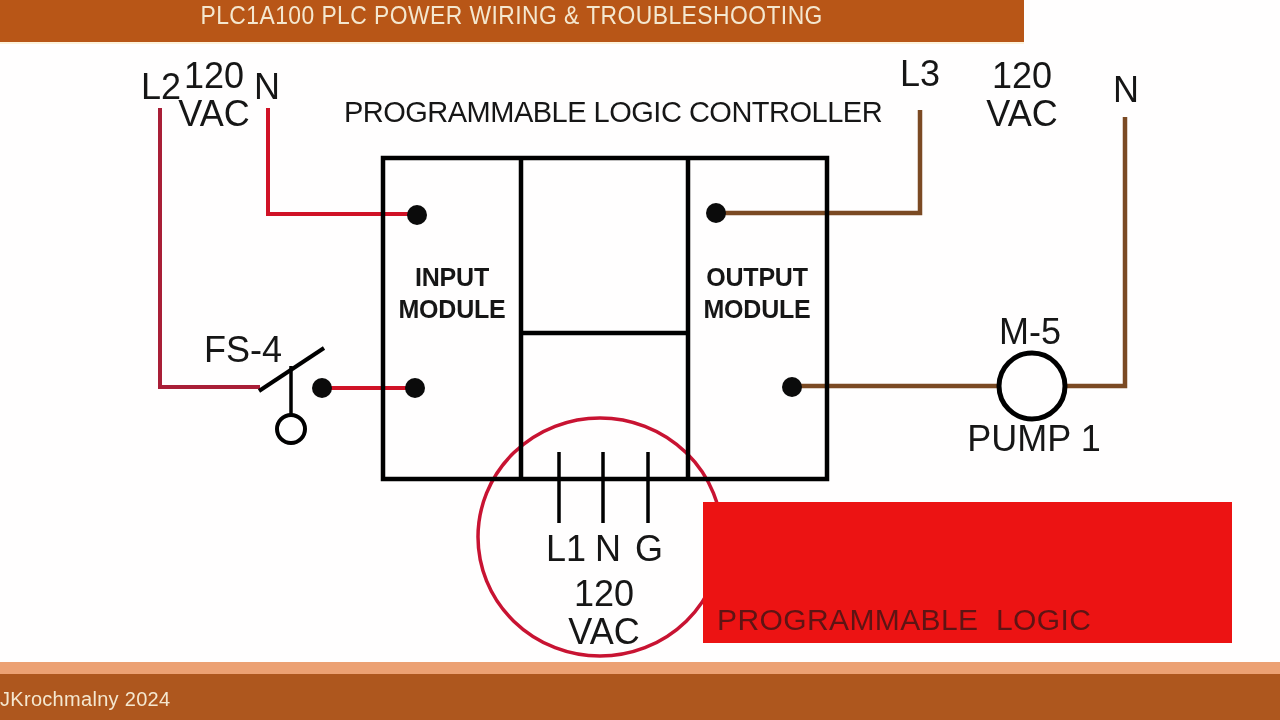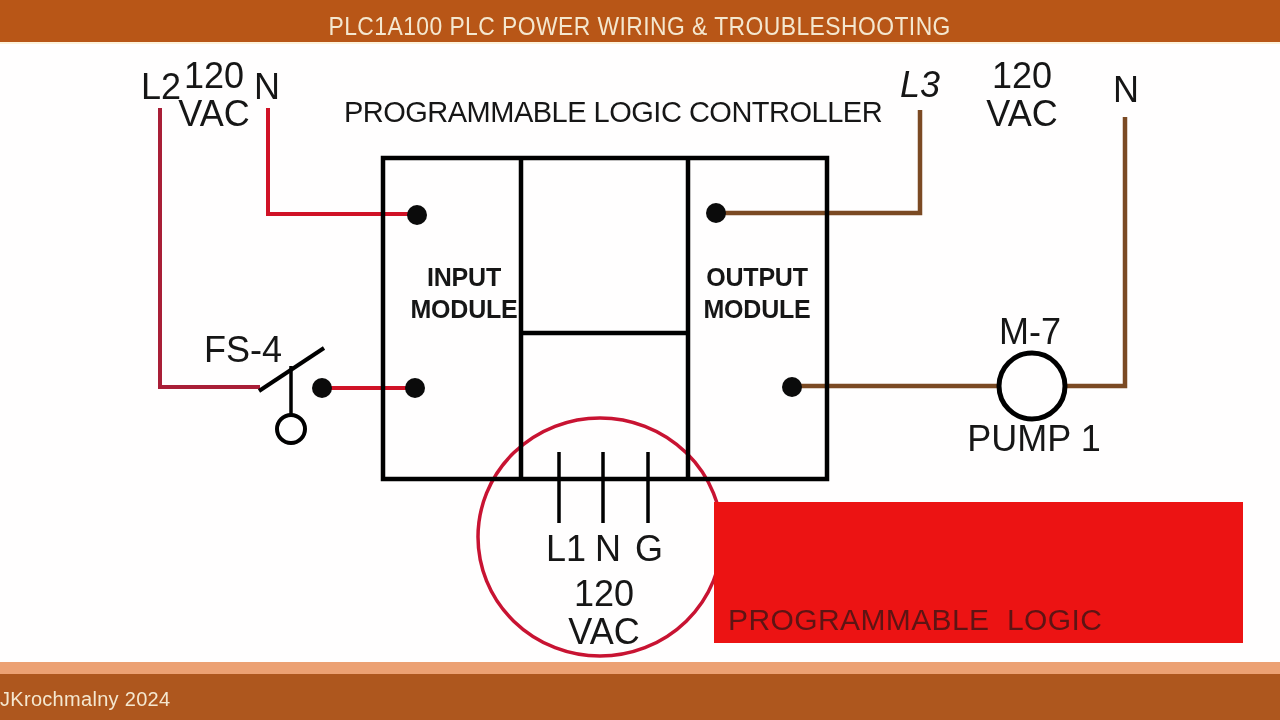--- a/index.html
+++ b/index.html
@@ -4,24 +4,24 @@
 <style>
   html,body{margin:0;padding:0;}
   body{
     width:1280px;height:720px;position:relative;overflow:hidden;
     background:#fffefe;
     font-family:"Liberation Sans", sans-serif;
     -webkit-font-smoothing:antialiased;
   }
   
   .banner{
-    position:absolute;left:0;top:0;width:1280px;height:42px;
+    position:absolute;left:0;top:0;width:1024px;height:42px;
     background:var(--banner-bg,#b85617);
     border-bottom:2px solid var(--banner-edge,#fdf3dc);
-    display:flex;align-items:flex-end;justify-content:center;
+    display:flex;align-items:flex-start;justify-content:center;
   }
   .banner-title{
     color:var(--banner-text,#f4e7cf);
     font-size:26px;font-weight:400;letter-spacing:.5px;
     transform:scaleX(.88);transform-origin:center;
     white-space:nowrap;
   }
   
   .footer-strip{
     position:absolute;left:0;top:662px;width:1280px;height:12px;
@@ -52,21 +52,21 @@
   .wire-red-dark{stroke:var(--wire-red-dark,#a91e37);fill:none;}
   .wire-brown{stroke:var(--wire-brown,#7b4a23);fill:none;}
   .dot{fill:#0b0b0b;stroke:none;}
   .ellipse-red{stroke:var(--ellipse-stroke,#c81332);fill:none;}
   
   .callout{
     position:absolute;left:703px;top:502px;width:529px;height:141px;
     background:var(--callout-bg,#ec1313);
     color:var(--callout-text,#5e1414);
     font-size:30px;line-height:45px;letter-spacing:.4px;
-    padding:5px 0 0 14px;box-sizing:border-box;white-space:pre;margin-left:11px;
+    padding:5px 0 0 14px;box-sizing:border-box;white-space:pre;
   }
 </style>
 </head>
 <body>
 
 <div class="banner">
   <div class="banner-title">PLC1A100 PLC POWER WIRING &amp; TROUBLESHOOTING</div>
 </div>
 
 <div class="stage">
@@ -109,36 +109,36 @@
   <div class="lbl title" style="left:613px;top:97px;">PROGRAMMABLE LOGIC CONTROLLER</div>
 
   <div class="lbl" style="left:161px;top:72px;">L2</div>
   <div class="lbl two" style="left:214px;top:57px;">
     <div>120</div>
     <div>VAC</div>
   </div>
   <div class="lbl" style="left:267px;top:72px;">N</div>
   <div class="lbl" style="left:243px;top:335px;">FS-4</div>
 
-  <div class="lbl bold" style="left:464px;top:261px;">
+  <div class="lbl bold" style="left:452px;top:261px;">
     <div>INPUT</div>
     <div>MODULE</div>
   </div>
   <div class="lbl bold" style="left:757px;top:261px;text-align:center;">
     <div>OUTPUT</div>
     <div>MODULE</div>
   </div>
 
-  <div class="lbl" style="left:920px;top:70px;font-style:italic;">L3</div>
+  <div class="lbl" style="left:920px;top:59px;">L3</div>
   <div class="lbl two" style="left:1022px;top:57px;">
     <div>120</div>
     <div>VAC</div>
   </div>
   <div class="lbl" style="left:1126px;top:75px;">N</div>
-  <div class="lbl" style="left:1030px;top:317px;">M-7</div>
+  <div class="lbl" style="left:1030px;top:317px;">M-5</div>
   <div class="lbl" style="left:1034px;top:424px;">PUMP 1</div>
 
   <div class="lbl" style="left:566px;top:534px;">L1</div>
   <div class="lbl" style="left:608px;top:534px;">N</div>
   <div class="lbl" style="left:649px;top:534px;">G</div>
   <div class="lbl two" style="left:604px;top:575px;">
     <div>120</div>
     <div>VAC</div>
   </div>
 

